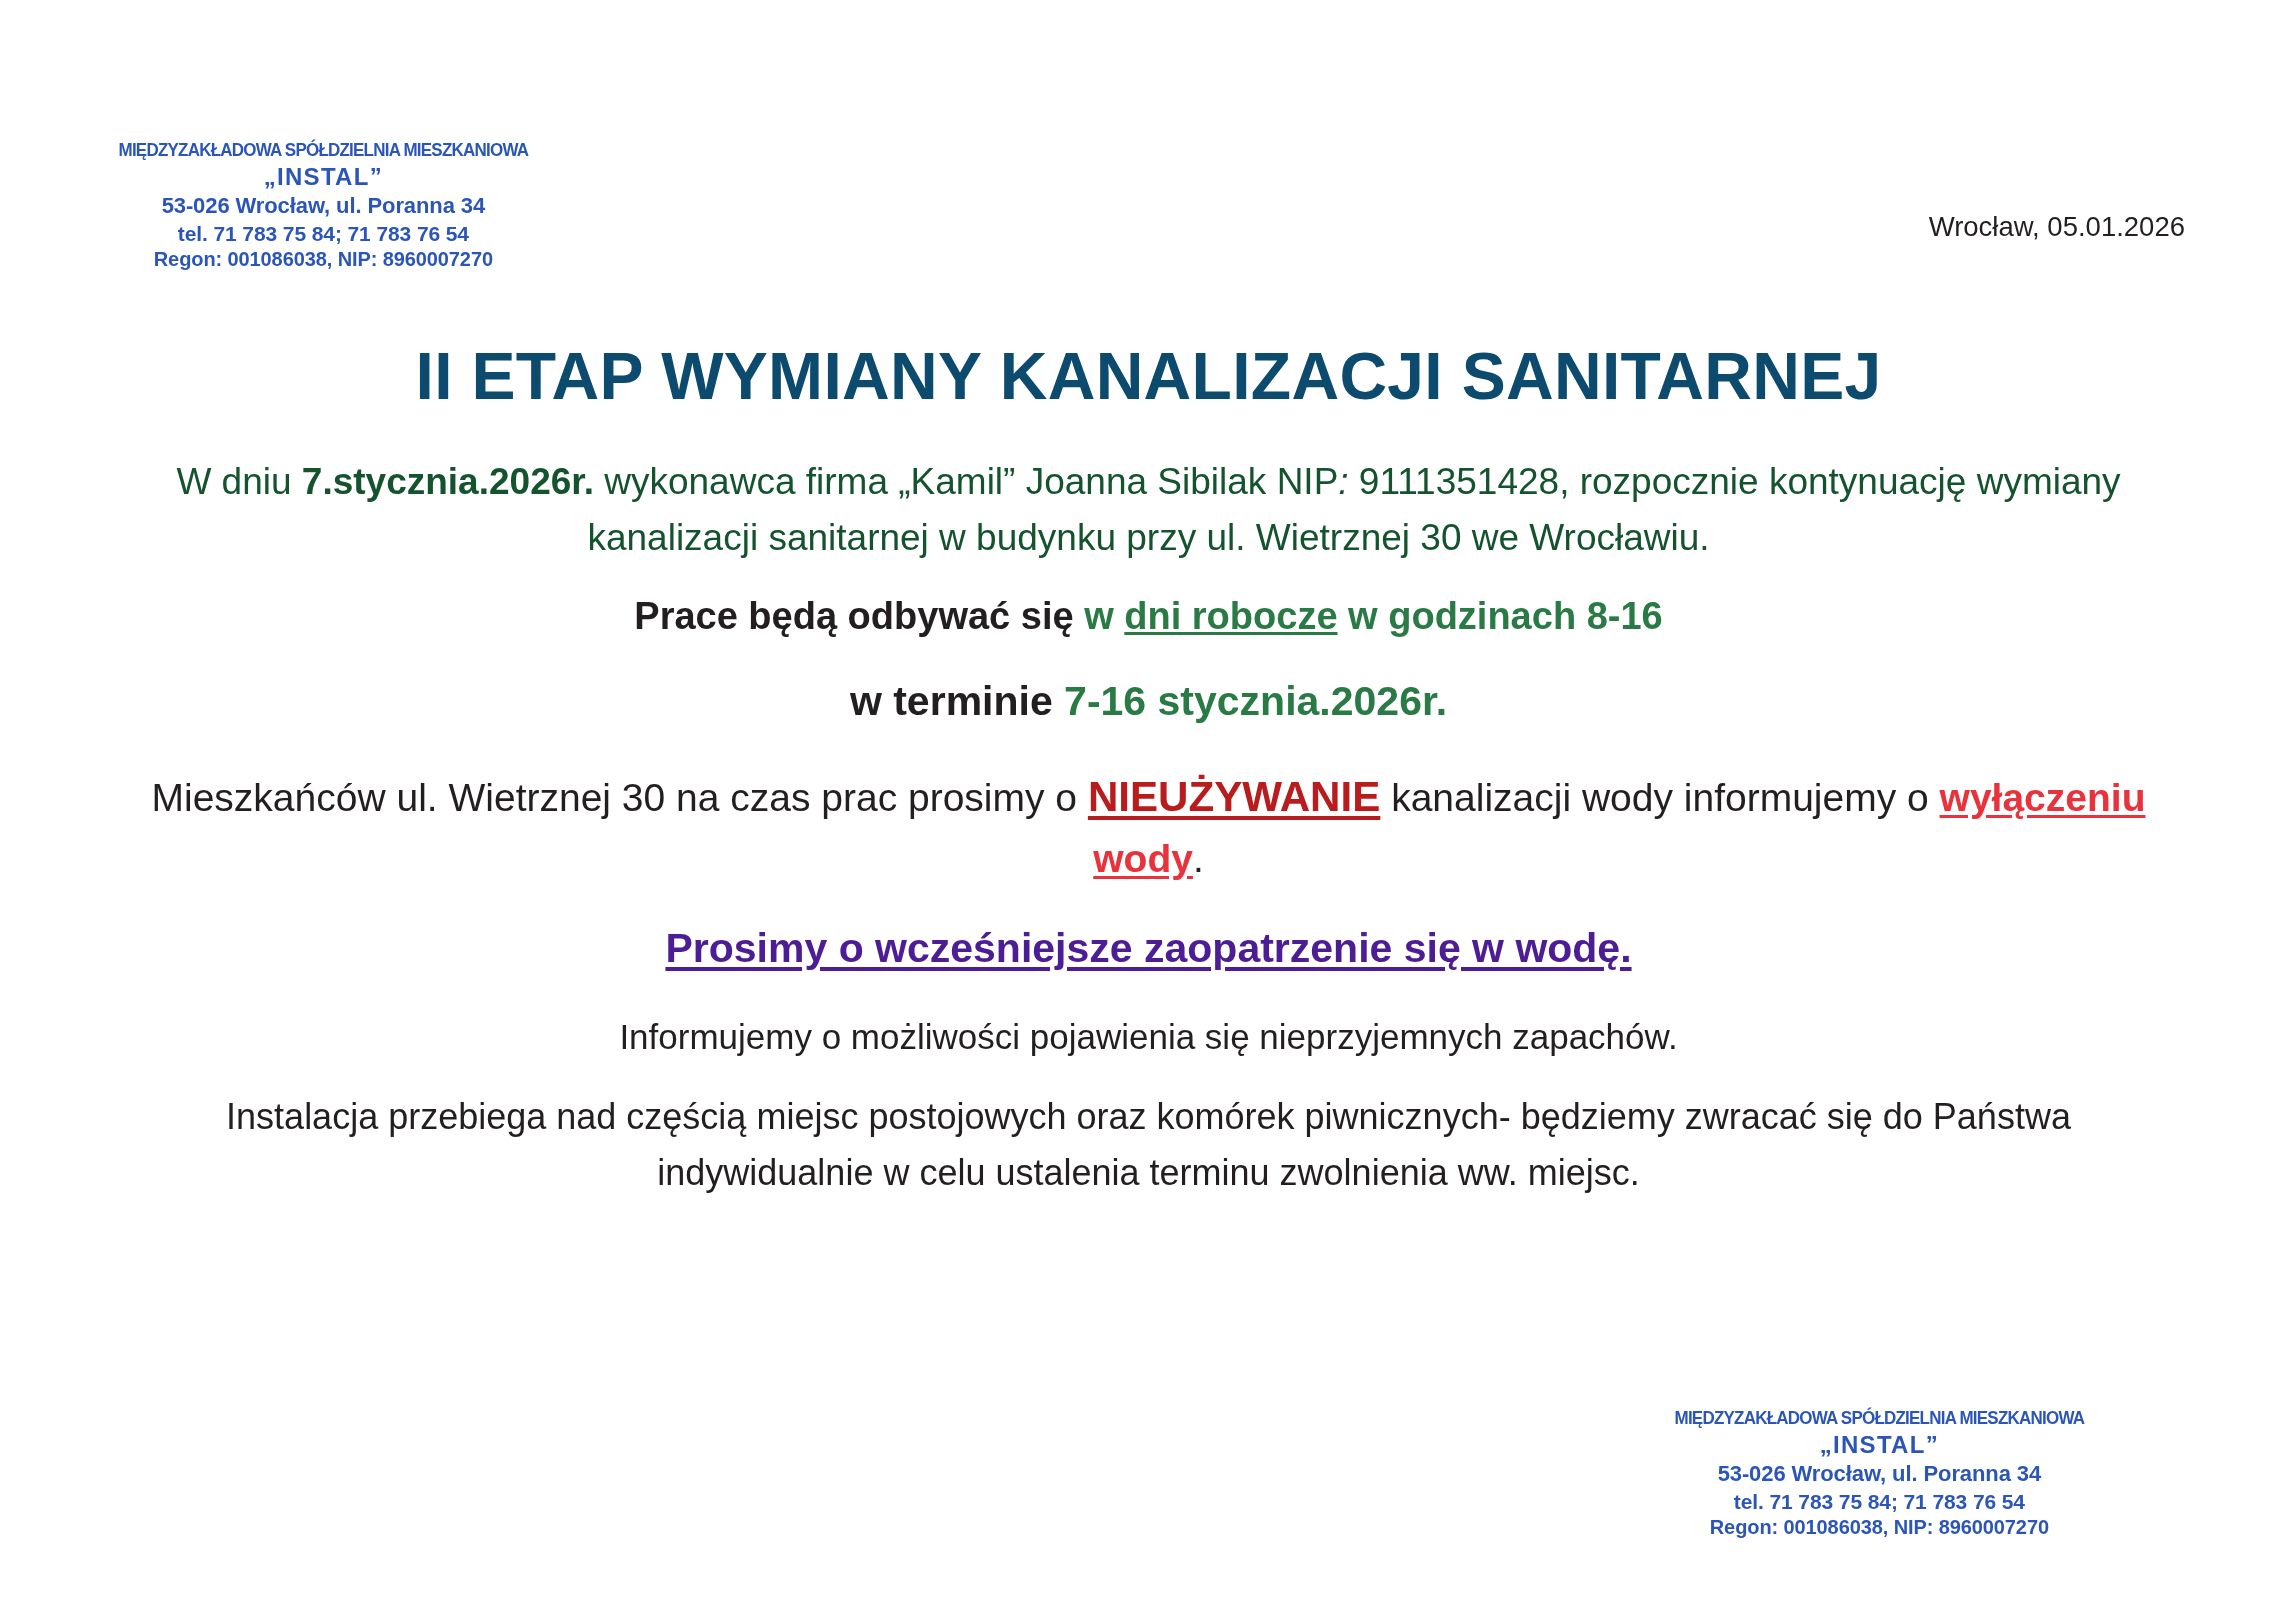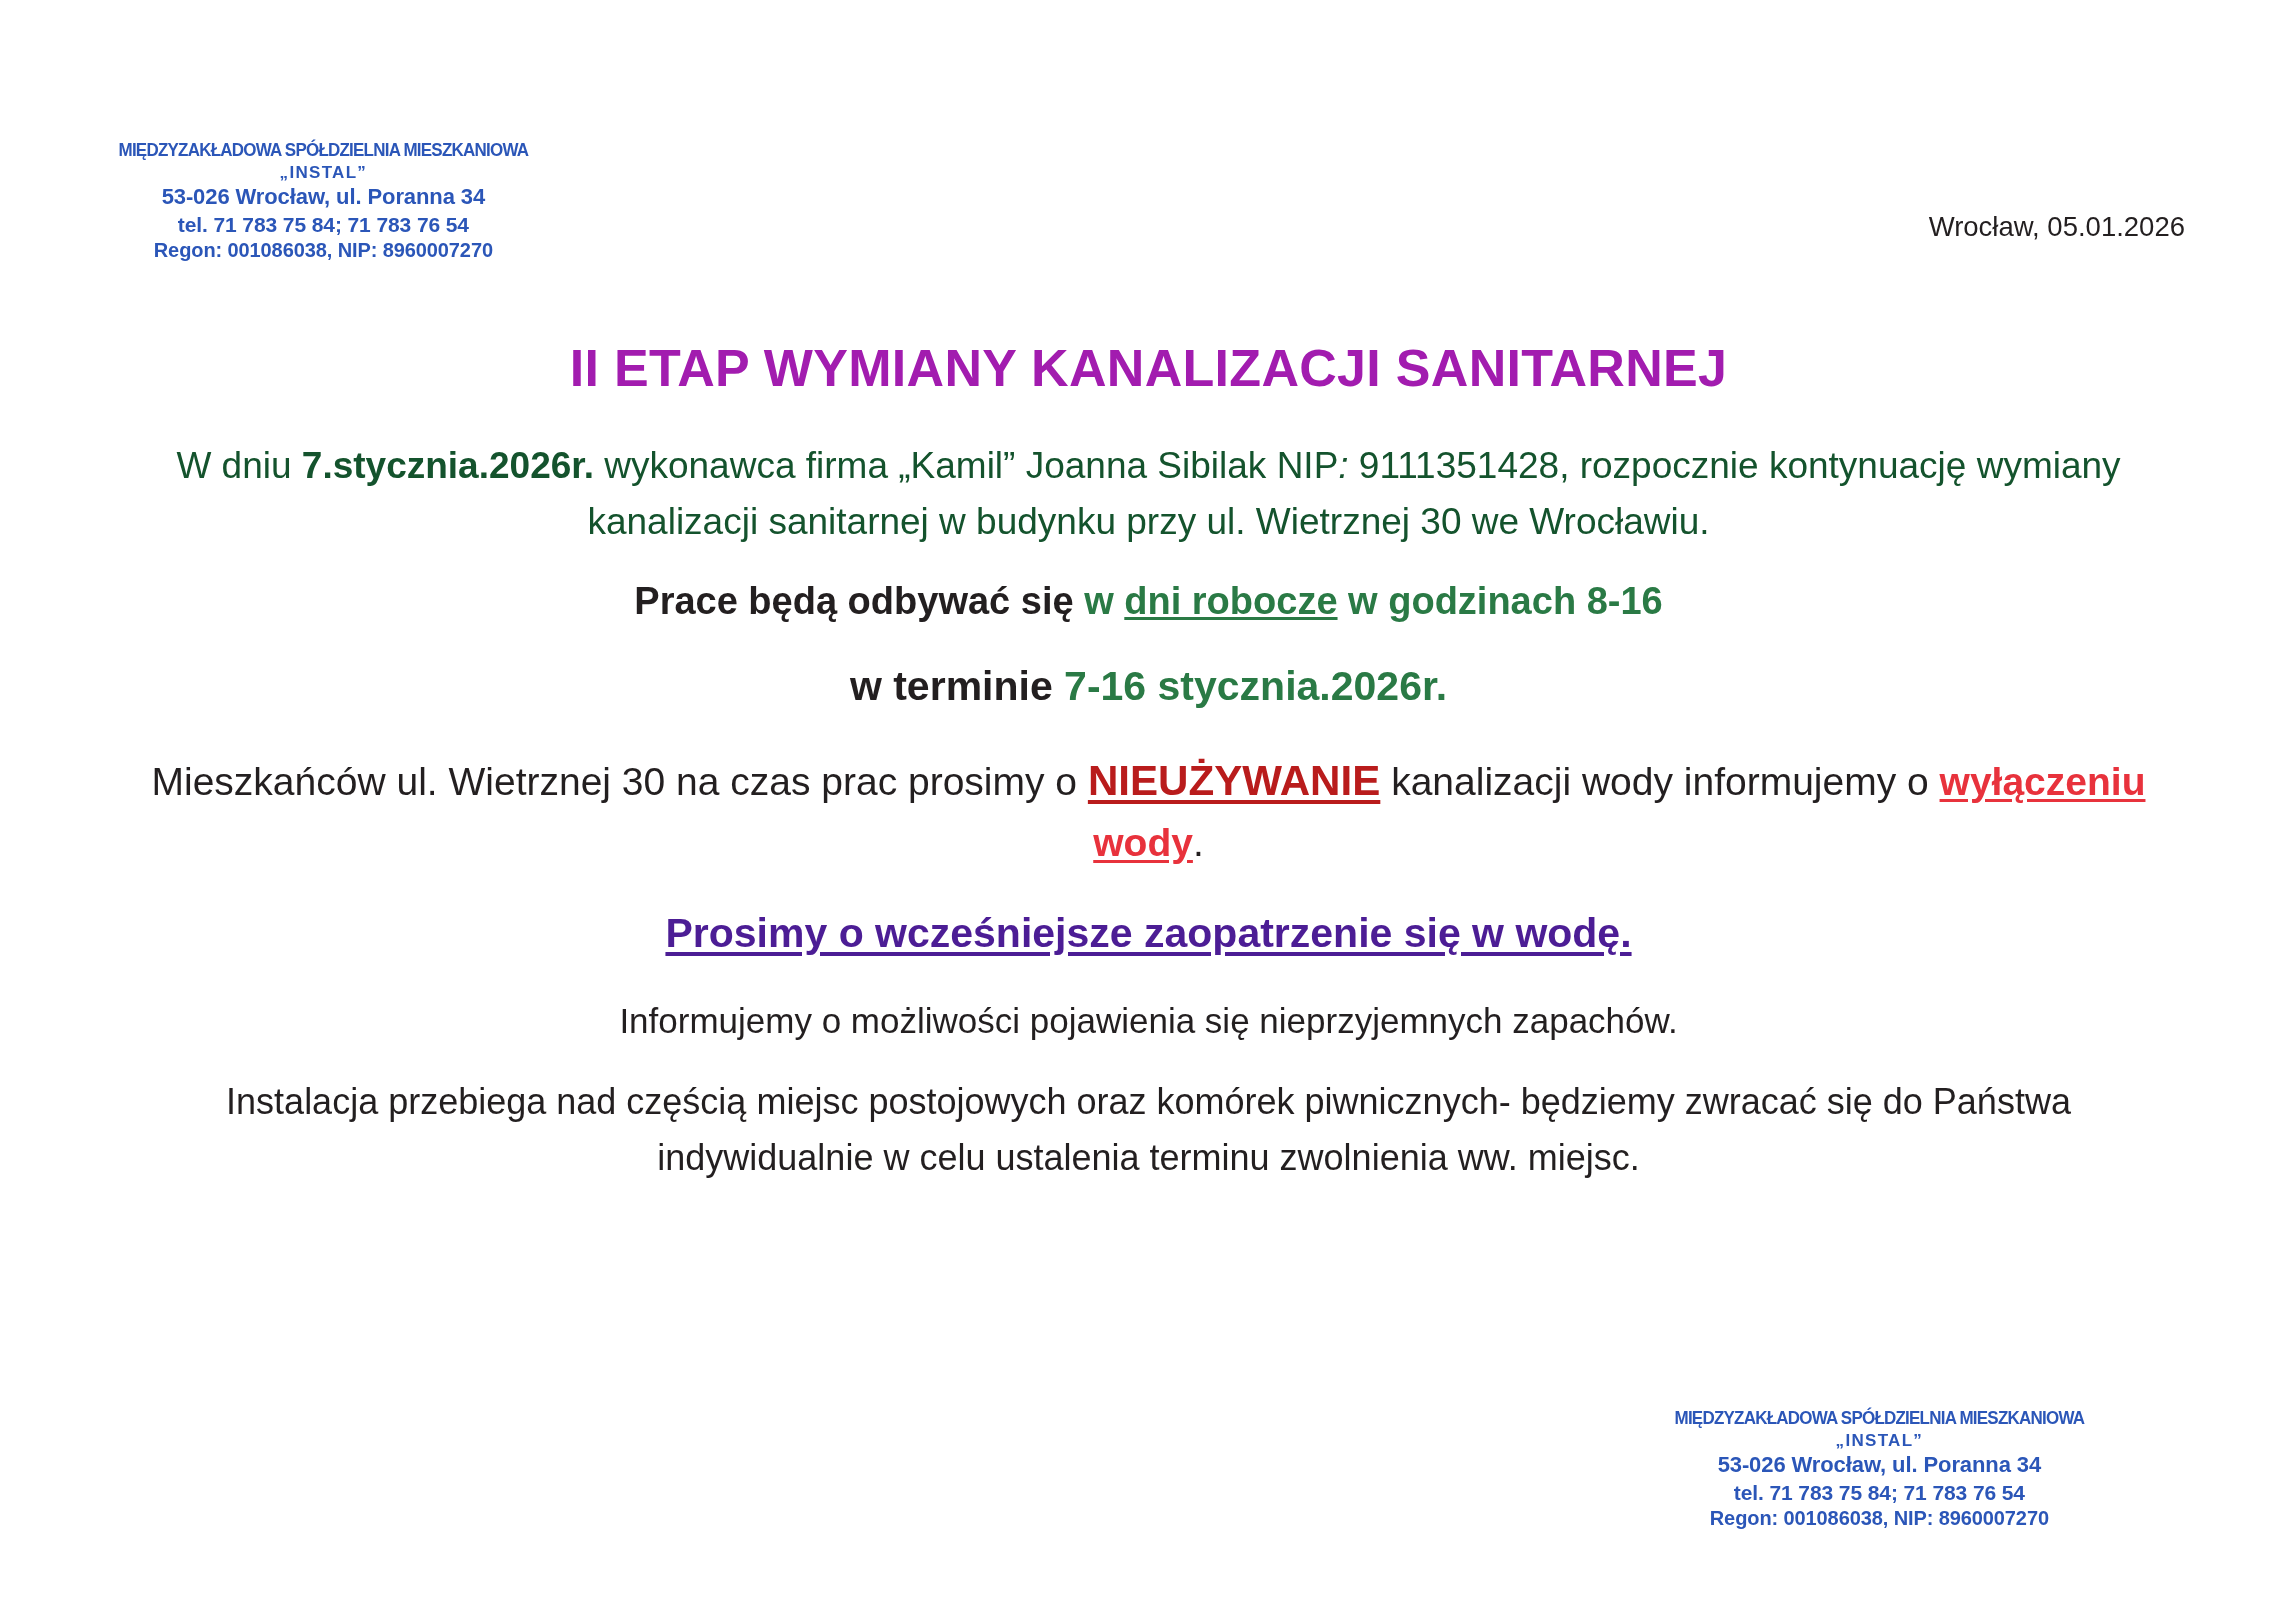--- a/index.html
+++ b/index.html
@@ -26,21 +26,21 @@
     line-height: 1.28;
     letter-spacing: -0.2px;
     white-space: nowrap;
   }
   .stamp .ln-org {
     font-size: 17.7px;
     letter-spacing: -0.8px;
     transform: scaleX(0.96);
   }
   .stamp .ln-name {
-    font-size: 17px;
+    font-size: 24px;
     letter-spacing: 1.3px;
   }
   .stamp .ln-addr {
     font-size: 22px;
     letter-spacing: -0.1px;
   }
   .stamp .ln-tel {
     font-size: 21px;
     letter-spacing: -0.1px;
   }
@@ -71,23 +71,23 @@
   
   #content {
     position: absolute;
     left: 147px;
     top: 340px;
     width: 2003px;
     text-align: center;
   }
 
   #doc-title {
-    color: #a21caf;
+    color: #0c4a6e;
     font-weight: bold;
-    font-size: 52px;
+    font-size: 66px;
     letter-spacing: 0.3px;
     margin: 0 0 41px 0;
     line-height: 1.1;
   }
 
   .para {
     font-size: 37px;
     line-height: 1.52;
     margin: 0 0 22px 0;
     color: #14532d;

